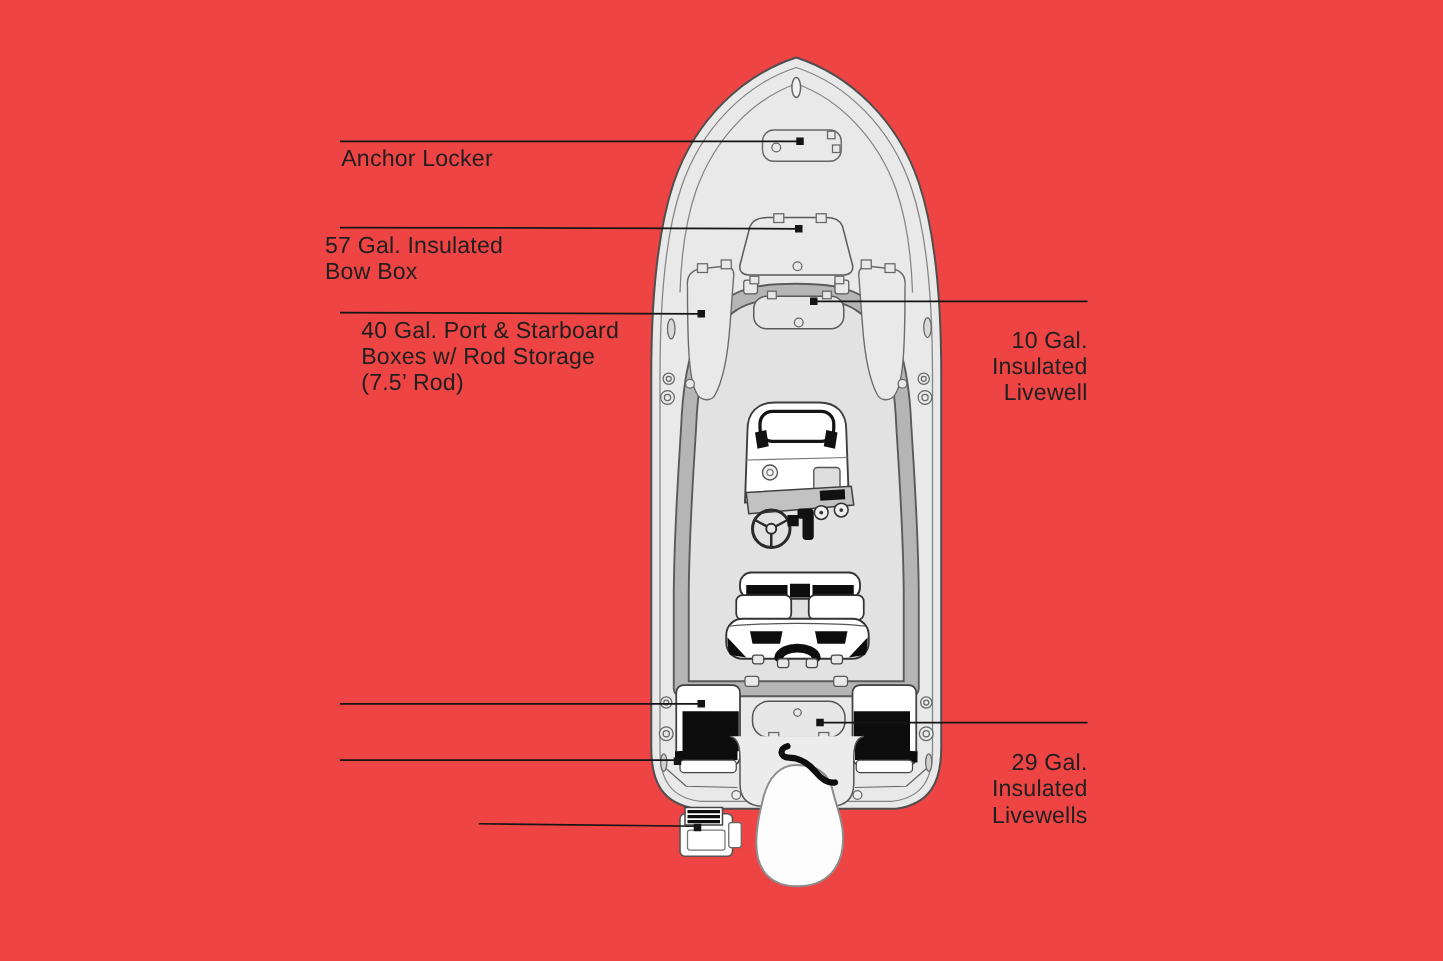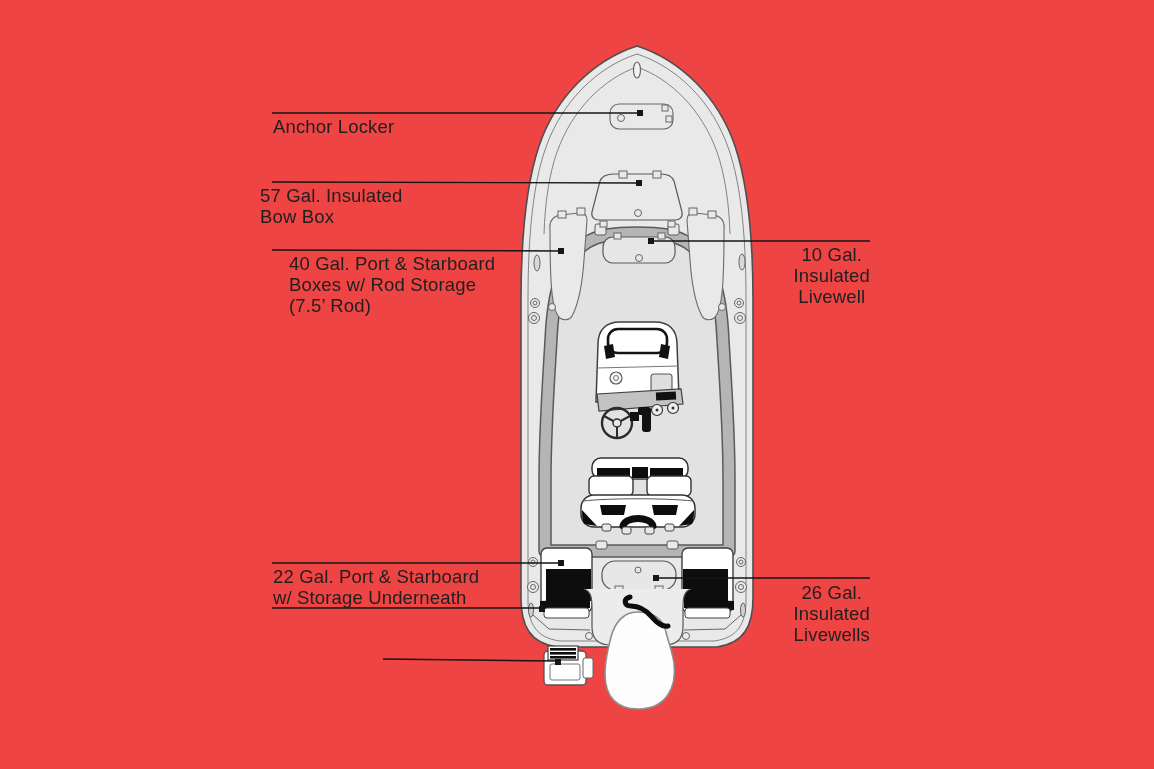--- a/index.html
+++ b/index.html
@@ -5,21 +5,21 @@
   html,body{margin:0;padding:0;background:#fff;}
   #stage{
     position:relative;width:1154px;height:769px;background:#ef4444;
     font-family:"Liberation Sans","DejaVu Sans",sans-serif;overflow:hidden;
   }
   #boat-svg{position:absolute;left:0;top:0;width:1154px;height:769px;}
   .callout{
     position:absolute;font-size:18.5px;line-height:1.13;letter-spacing:.15px;
     color:#1f1f1f;white-space:pre-line;
   }
-  .callout.right{text-align:center;}
+  .callout.right{text-align:right;margin-top:17px;}
 </style>
 </head>
 <body>
 
 <div id="stage">
 
   <svg id="boat-svg" viewBox="0 0 1154 769" xmlns="http://www.w3.org/2000/svg">
 
     <g>
       <path d="M 637,46 C 594,60 556,96 539,146 C 528,179 521,228 521,300
@@ -222,22 +222,20 @@
 Bow Box</div>
 
   <div class="callout" style="left:273px;top:254px;margin-left:16px;">40 Gal. Port &amp; Starboard
 Boxes w/ Rod Storage
 (7.5’ Rod)</div>
 
   <div class="callout right" style="right:284px;top:245px;">10 Gal.
 Insulated
 Livewell</div>
 
-  <div class="callout" style="left:273px;top:567px;">22 Gal. Port &amp; Starboard
-w/ Storage Underneath</div>
-
-
-
-  <div class="callout right" style="right:284px;top:583px;">26 Gal.
+
+
+
+  <div class="callout right" style="right:284px;top:583px;">29 Gal.
 Insulated
 Livewells</div>
 
 </div>
 
 </body></html>

